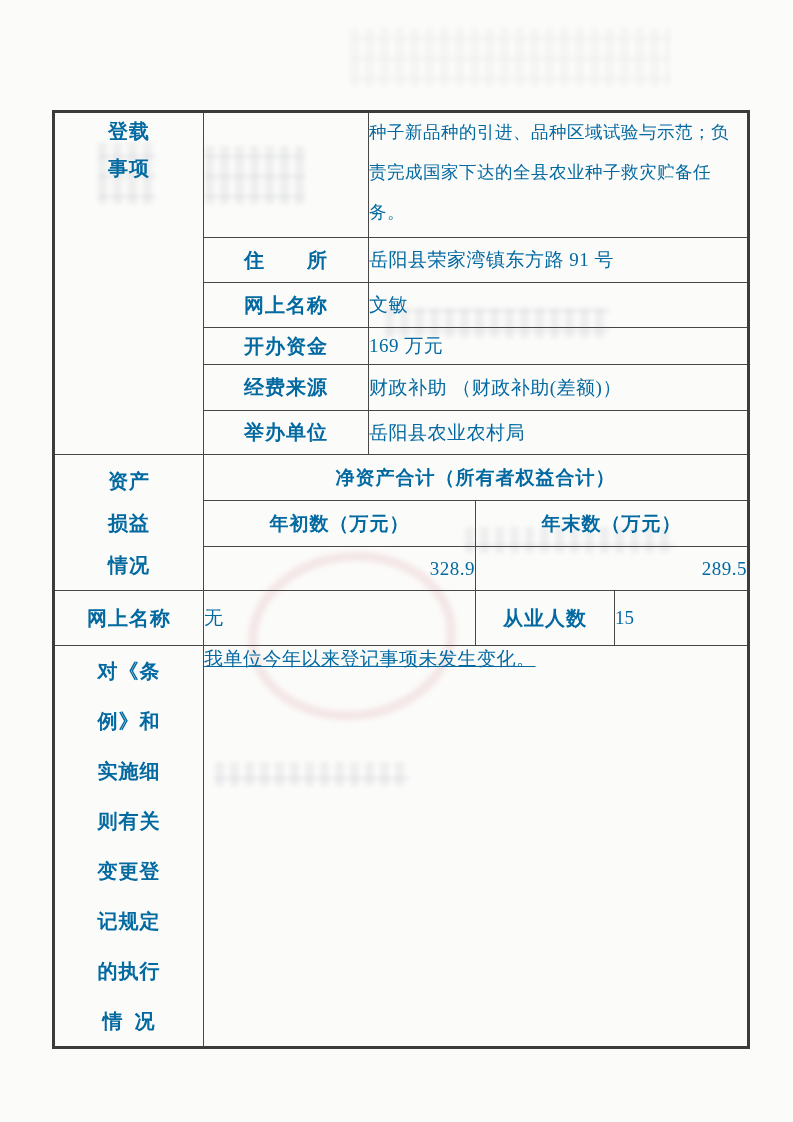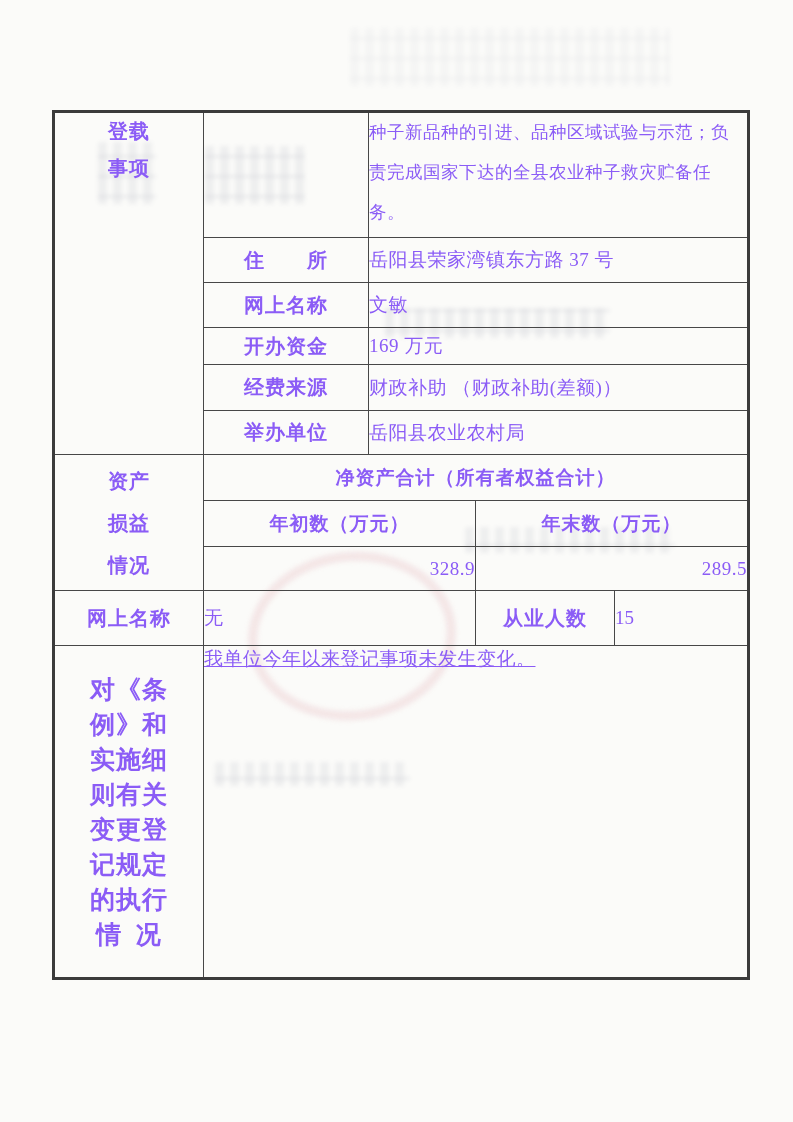--- a/index.html
+++ b/index.html
@@ -17,21 +17,21 @@
   table.report{
     position:absolute;left:52px;top:110px;
     width:695px;
     border-collapse:collapse;
     table-layout:fixed;
     border:3px solid #3b3b3b;
   }
   table.report td{
     border:1.6px solid #474747;
     padding:0;
-    color:#8b5cf6;
+    color:#0369a1;
     overflow:hidden;
   }
   
   tr.r1 {height:126px;}
   tr.r2 {height:45px;}
   tr.r3 {height:45px;}
   tr.r4 {height:37px;}
   tr.r5 {height:46px;}
   tr.r6 {height:44px;}
   tr.r7 {height:46px;}
@@ -52,22 +52,22 @@
     vertical-align:top;
     padding-top:9px;
     line-height:37px;
   }
   .side-mid{            
     vertical-align:middle;
     line-height:42px;
   }
   .side-tall{           
     vertical-align:middle;
-    line-height:35px;
-    font-size:25px;
+    line-height:50px;
+    font-size:20px;
     text-align:center;
   }
   .val{
     font-size:19px;
     text-align:left;
     vertical-align:middle;
     padding-left:11px;
     padding-right:6px;
     letter-spacing:0.5px;
   }
@@ -152,21 +152,21 @@
       <tr class="r1">
         <td class="head pre side-top" rowspan="6">登载
 事项</td>
         <td></td>
         <td class="para" colspan="3">种子新品种的引进、品种区域试验与示范；负
 责完成国家下达的全县农业种子救灾贮备任
 务。</td>
       </tr>
       <tr class="r2">
         <td class="head">住　　所</td>
-        <td class="val" colspan="3">岳阳县荣家湾镇东方路 37 号</td>
+        <td class="val" colspan="3">岳阳县荣家湾镇东方路 91 号</td>
       </tr>
       <tr class="r3">
         <td class="head">网上名称</td>
         <td class="val" colspan="3">文敏</td>
       </tr>
       <tr class="r4">
         <td class="head">开办资金</td>
         <td class="val" colspan="3">169 万元</td>
       </tr>
       <tr class="r5">

